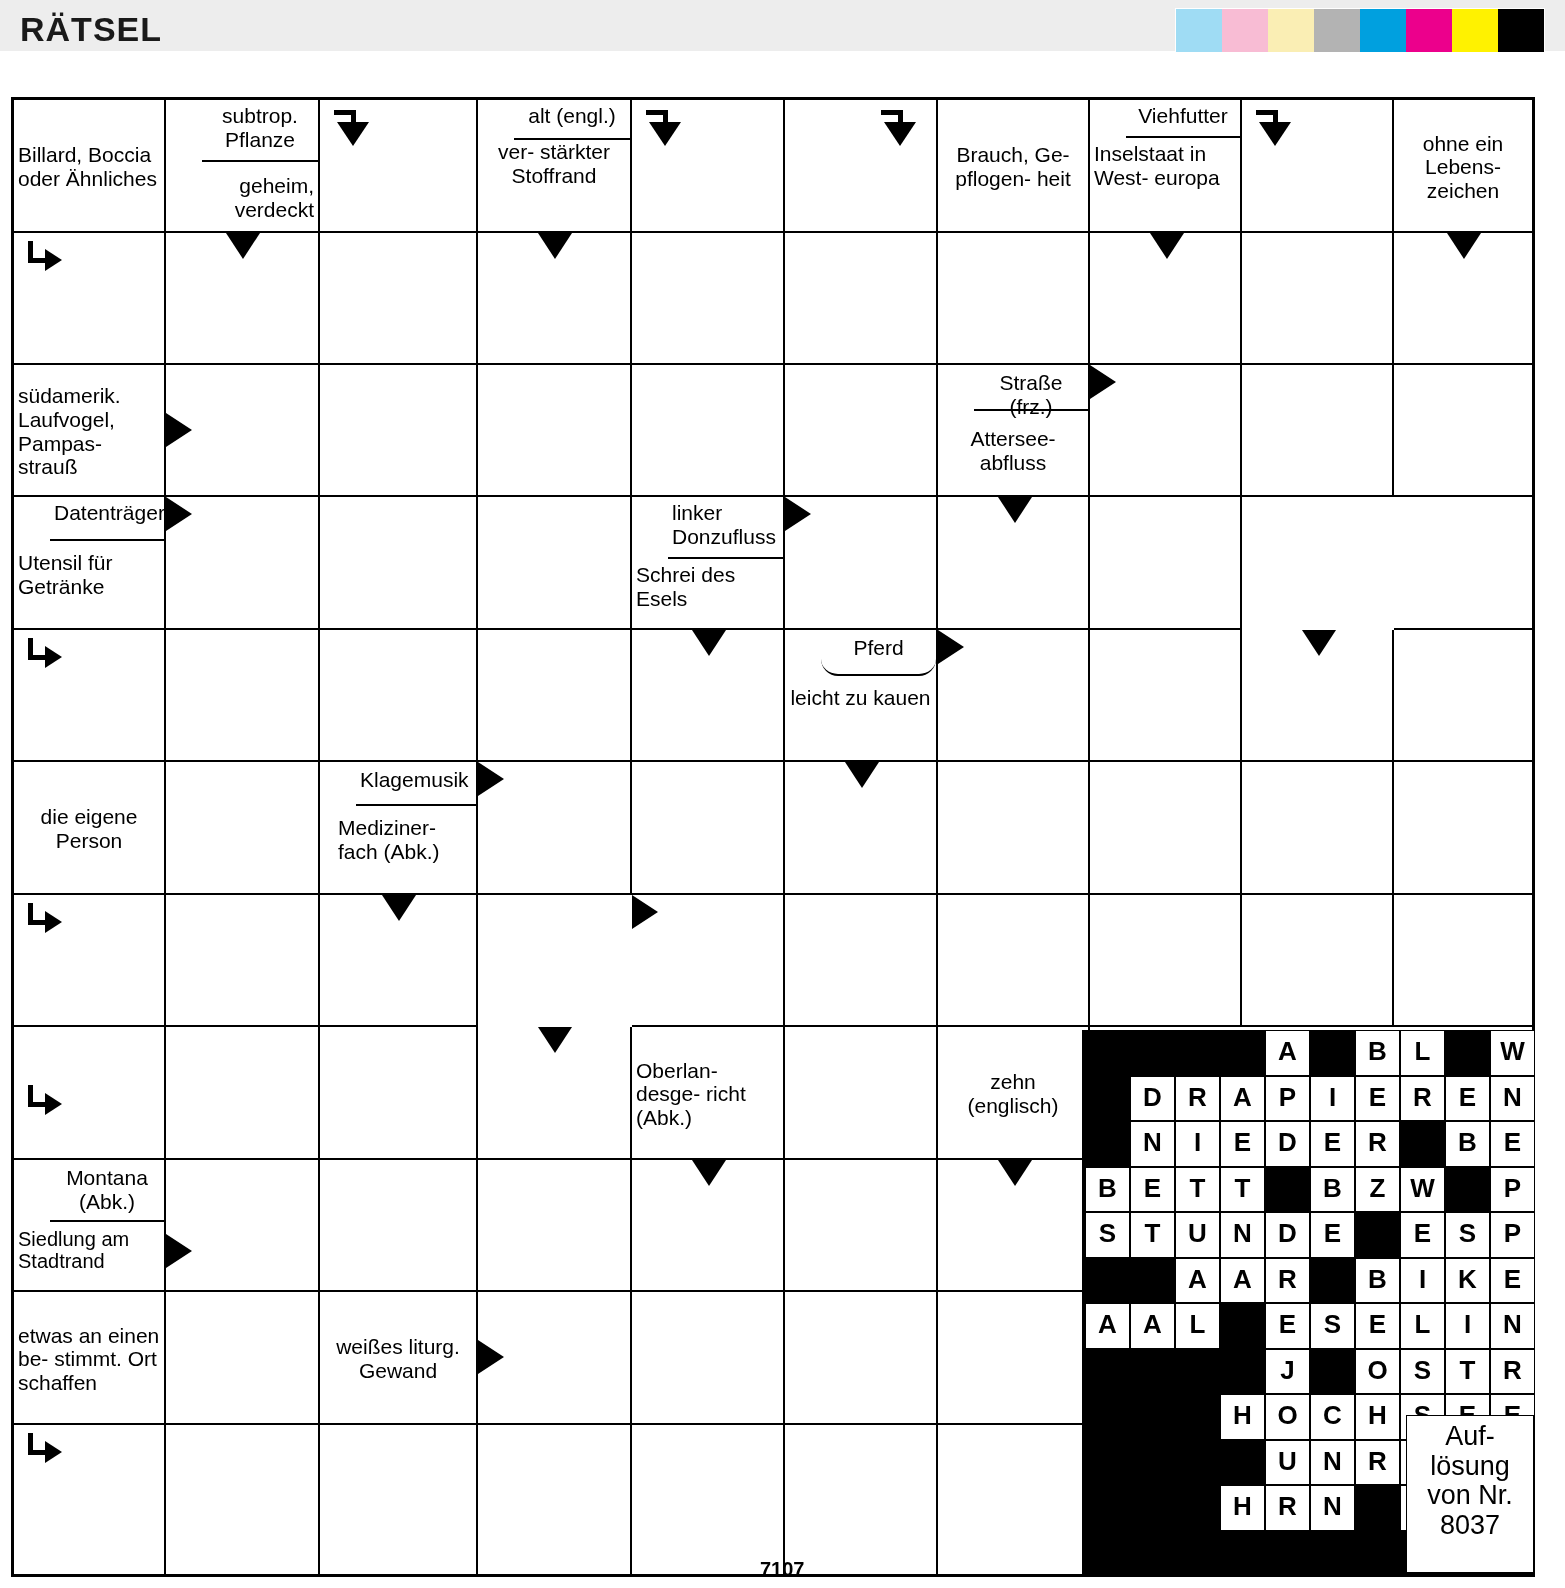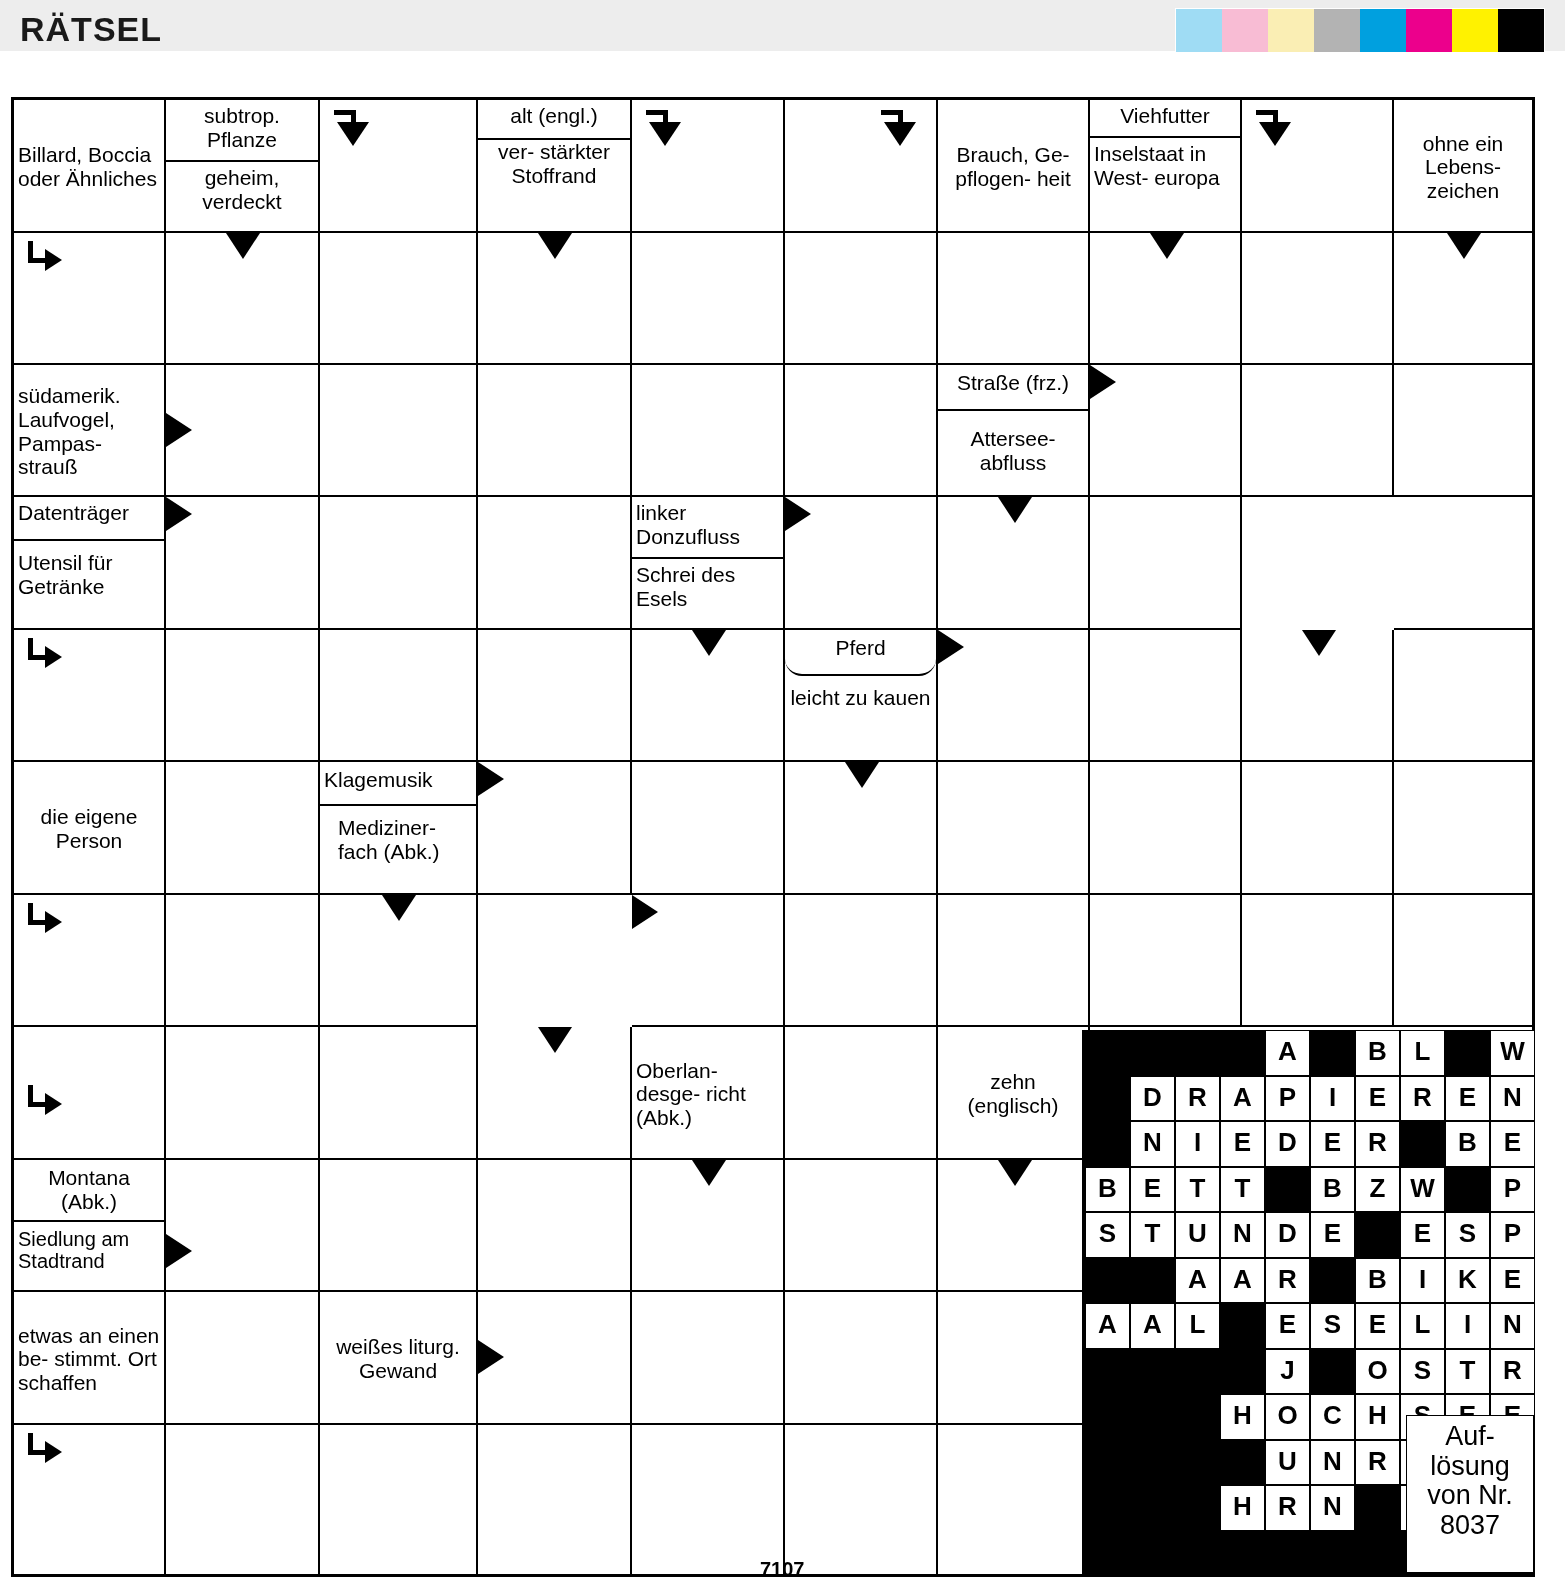--- a/index.html
+++ b/index.html
@@ -62,20 +62,21 @@
   .clue {
     font-size: 21px;
     line-height: 1.12;
     color: #000000;
     padding: 3px 4px 0 4px;
     box-sizing: border-box;
   }
   .clue.center { text-align: center; }
   .clue.split-top {
     border-bottom: 2px solid #000000;
+    margin-left: 36px;
   }
   .cluebox {
     position: absolute;
     box-sizing: border-box;
     overflow: hidden;
     display: flex;
     flex-direction: column;
     justify-content: center;
   }
   .cluebox > div { width: 100%; }
@@ -205,21 +206,21 @@
 </div>
 
 <div id="grid">
 
   <div class="cell cluebox" style="left:0;top:0;width:152px;height:133px;">
     <div class="clue">Billard, Boccia oder Ähnliches</div>
   </div>
 
   <div class="cell" style="left:152px;top:0;width:154px;height:133px;padding:0;">
     <div class="clue center split-top" style="height:62px;padding-top:4px;">subtrop. Pflanze</div>
-    <div class="clue center" style="height:69px;padding-top:4px;">geheim, verdeckt</div>
+    <div class="clue center" style="height:69px;padding-top:12px;text-align:right;">geheim, verdeckt</div>
   </div>
 
   <div class="cell" style="left:306px;top:0;width:158px;height:133px;">
     <div class="elbow2" style="left:14px;top:10px;">
       <div class="h"></div>
         <div class="v"></div>
         <div class="head"></div>
     </div>
   </div>
 

